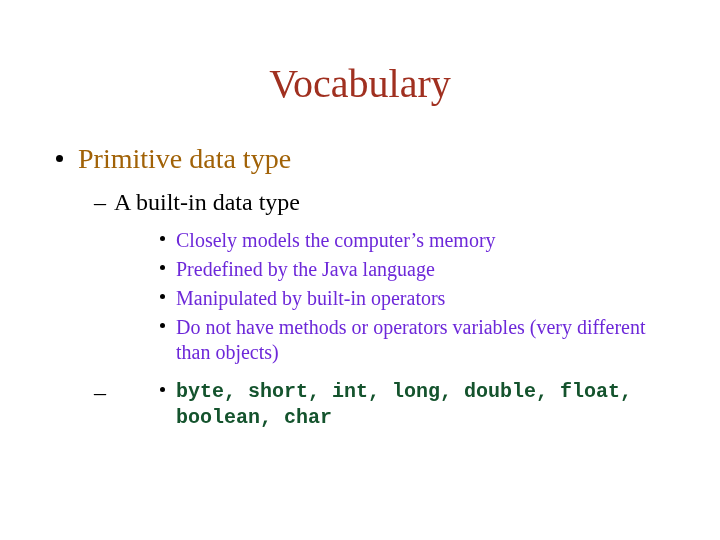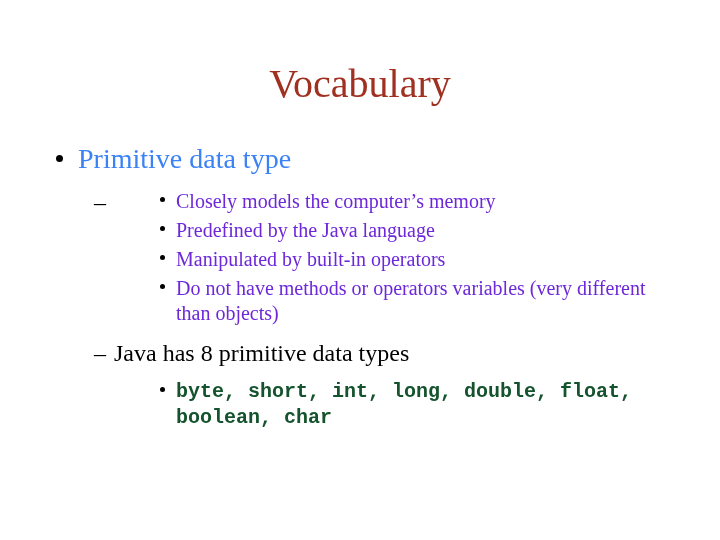--- a/index.html
+++ b/index.html
@@ -20,21 +20,21 @@
   }
   .title {
     text-align: center;
     font-size: 40px;
     color: #a03020;
     margin: 20px 0 36px 0;
     font-weight: normal;
   }
   .level1 {
     font-size: 28px;
-    color: #3b82f6;
+    color: #a16207;
     margin: 0 0 14px 0;
     padding-left: 30px;
     position: relative;
   }
   .level1 .bullet {
     position: absolute;
     left: 8px;
     top: 12px;
     width: 7px;
     height: 7px;
@@ -100,20 +100,21 @@
 
   <h1 class="title">Vocabulary</h1>
 
   <div class="level1">
     <span class="bullet"></span>
     <span>Primitive data type</span>
   </div>
 
   <div class="level2">
     <span class="dash">–</span>
+    <span>A built-in data type</span>
   </div>
 
   <div class="level3-group">
     <div class="level3">
       <span class="bullet-sm"></span>
       <span>Closely models the computer’s memory</span>
     </div>
     <div class="level3">
       <span class="bullet-sm"></span>
       <span>Predefined by the Java language</span>
@@ -123,21 +124,20 @@
       <span>Manipulated by built-in operators</span>
     </div>
     <div class="level3">
       <span class="bullet-sm"></span>
       <span>Do not have methods or operators variables (very different than objects)</span>
     </div>
   </div>
 
   <div class="level2">
     <span class="dash">–</span>
-    <span>Java has 8 primitive data types</span>
   </div>
 
   <div class="codeline">
     <span class="bullet-sm"></span>
     <span>byte, short, int, long, double, float, boolean, char</span>
   </div>
 
 </div>
 
 </body></html>

